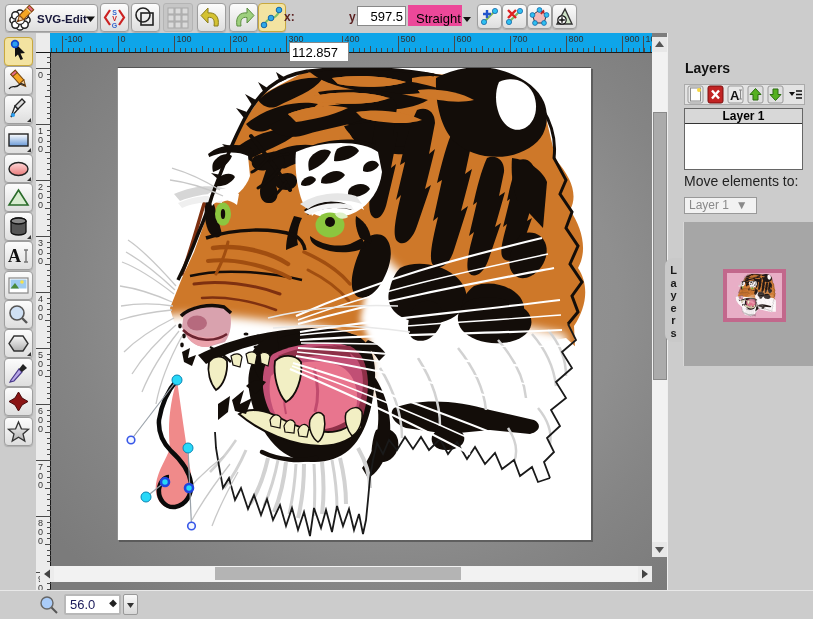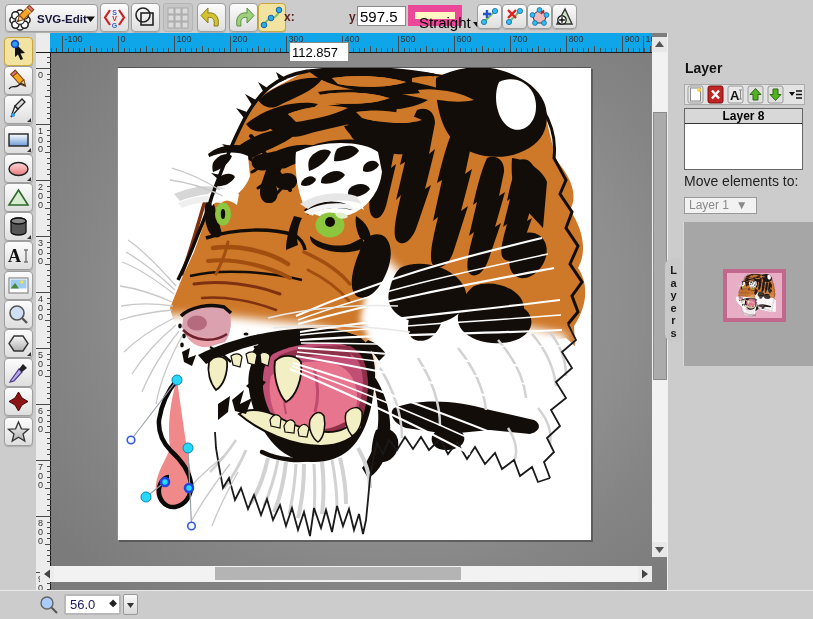--- a/index.html
+++ b/index.html
@@ -657,22 +657,22 @@
  <svg width="26" height="27">
   <path d="M5,21 C10,10 15,19 21,6" stroke="#7ebf6a" stroke-width="2" fill="none"></path>
   <circle cx="5" cy="21" r="2.8" fill="#2ea8e8" stroke="#1565a8"></circle>
   <circle cx="12" cy="14" r="2.8" fill="#2ea8e8" stroke="#1565a8"></circle>
   <circle cx="20" cy="6" r="2.8" fill="#2ea8e8" stroke="#1565a8"></circle>
  </svg>
 </div>
 <span class="abs" style="left:284px;top:10px;font-size:12px;color:#5a1f1f;font-weight:bold">x:</span>
 <input class="abs" style="left: 289px; top: 6px; width: 54px; height: 18px; border: 1px solid rgb(136, 136, 136); font-size: 13px; padding: 0px 2px; font-family: inherit; margin-top: 36px;" value="112.857">
 <span class="abs" style="left:349px;top:10px;font-size:12px;color:#5a1f1f;font-weight:bold">y:</span>
-<input class="abs" style="left: 357px; top: 6px; width: 43px; height: 18px; border: 1px solid rgb(136, 136, 136); font-size: 15px; padding: 0px 2px; font-family: inherit;" value="597.5">
-<div class="abs" style="left:408px;top:5px;width:54px;height:21px;background:#fef9c3;border:7px solid #ec4899;font-size:15px;padding:2px 0 0 4px;box-sizing:border-box;white-space:nowrap">Straight<svg width="9" height="7" style="display:inline;margin-left:2px">
+<input class="abs" style="left: 357px; top: 6px; width: 43px; height: 18px; border: 1px solid rgb(136, 136, 136); font-size: 13px; padding: 0px 2px; font-family: inherit; text-align: right;" value="597.5">
+<div class="abs" style="left:408px;top:5px;width:54px;height:21px;background:#ec4899;border:4px solid #ec4899;font-size:13px;padding:2px 0 0 4px;box-sizing:border-box;white-space:nowrap">Straight<svg width="9" height="7" style="display:inline;margin-left:2px">
       <path d="M0,1 L8,1 L4,6 Z" fill="#111"></path>
     </svg></div>
 <div class="btn" style="left:477px;top:4px;width:23px;height:23px">
  <svg width="23" height="23">
   <line x1="6" y1="17" x2="17" y2="6" stroke="#7cb860" stroke-width="2"></line>
   <path d="M9,5 l0,8 M5,9 l8,0" stroke="#2255cc" stroke-width="2.4"></path>
   <circle cx="6" cy="17" r="2.6" fill="#2ec0f0" stroke="#1565a8" stroke-width=".8"></circle>
   <circle cx="17" cy="6" r="2.6" fill="#2ec0f0" stroke="#1565a8" stroke-width=".8"></circle>
  </svg>
 </div>
@@ -839,21 +839,21 @@
       <svg width="14" height="16">
         <path d="M10,8 L4,3.5 L4,12.5 Z" fill="#444"></path>
       </svg>
     </div>
  <div class="abs" style="left:175px;top:1px;width:246px;height:13px;background:#b4b4b4"></div>
 </div>
 
 <div class="abs" style="left:667px;top:33px;width:146px;height:586px;background:#cccccc;border-left:1px solid #efefef"></div>
 <div class="abs" style="left:683px;top:222px;width:130px;height:144px;background:#a6a6a6;border-left:1px solid #d8d8d8;box-sizing:border-box"></div>
 <div class="abs" style="left:665px;top:258px;width:17px;height:84px;background:#c9c9c9;border-radius:8px 0 0 8px;font-size:11px;font-weight:bold;color:#1a1a1a;text-align:center;line-height:12.6px;padding-top:6px;box-sizing:border-box">L<br>a<br>y<br>e<br>r<br>s</div>
-<div class="abs" style="left:685px;top:60px;font-size:14px;font-weight:bold;color:#111">Layer</div>
+<div class="abs" style="left:685px;top:60px;font-size:14px;font-weight:bold;color:#111">Layers</div>
 <div class="abs" style="left:684px;top:84px;width:121px;height:21px;background:#e3e3e3;border:1px solid #aaa;box-sizing:border-box" id="layerbtns">
     <svg width="119" height="19" style="margin-top:0">
       <g transform="translate(1,0)">
         <rect x="2" y="1" width="15" height="17" rx="2" fill="#e8e8e8" stroke="#999"></rect>
         <rect x="4.5" y="3" width="10" height="13" fill="#fff" stroke="#888"></rect>
         <circle cx="13" cy="5" r="2" fill="#f8d840"></circle>
       </g>
       <g transform="translate(21,0)">
         <rect x="2" y="1" width="15" height="17" rx="2" fill="#c22424" stroke="#7a1010"></rect>
         <path d="M6,5.5 l7,8 M13,5.5 l-7,8" stroke="#fff" stroke-width="2.4"></path>
@@ -871,21 +871,21 @@
         <rect x="2" y="1" width="15" height="17" rx="2" fill="#e0e0e0" stroke="#999"></rect>
         <path d="M9.5,15.5 L15,9.5 L12,9.5 L12,4 L7,4 L7,9.5 L4,9.5 Z" fill="#55b020" stroke="#2a6b10" stroke-width="1"></path>
       </g>
       <g transform="translate(101,0)">
         <path d="M3,7 L9,7 L6,11 Z" fill="#111"></path>
         <path d="M10,6 l6,0 M10,9.5 l6,0 M10,13 l6,0" stroke="#111" stroke-width="1.6"></path>
       </g>
     </svg>
   </div>
 <div class="abs" style="left:684px;top:108px;width:119px;height:62px;background:#fff;border:1px solid #666;box-sizing:border-box">
- <div style="background:#d8d8d8;border-bottom:1px solid #333;font-size:12px;font-weight:bold;text-align:center;height:14px;line-height:14px">Layer 8</div>
+ <div style="background:#d8d8d8;border-bottom:1px solid #333;font-size:12px;font-weight:bold;text-align:center;height:14px;line-height:14px">Layer 1</div>
 </div>
 <div class="abs" style="left:684px;top:173px;font-size:14px;color:#222">Move elements to:</div>
 <div class="abs" style="left:684px;top:197px;width:67px;height:15px;background:#f2f2f2;border:1px solid #999;font-size:12px;color:#8a8a8a;padding:0 0 0 4px;line-height:14px">Layer 1 &nbsp;▼</div>
 
 <div class="abs" style="left:723px;top:269px;width:63px;height:53px;background:#c2688c">
  <div class="abs" style="left:4px;top:4px;width:55px;height:45px;background:#e8aec6">
   <svg width="55" height="45" viewBox="-10 -12 493 496">
         <use href="#tigergroup" opacity="0.92"></use>
       </svg>
  </div>

